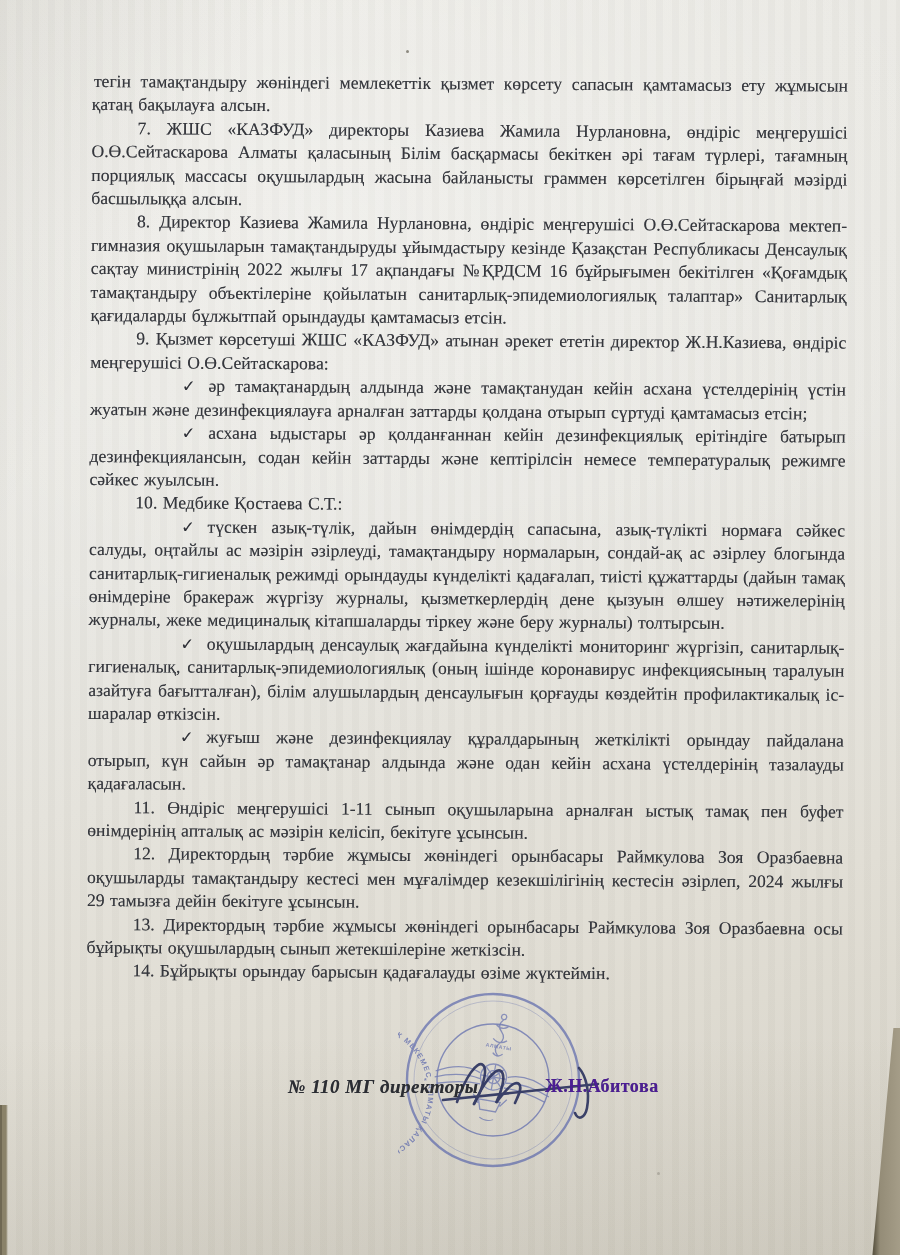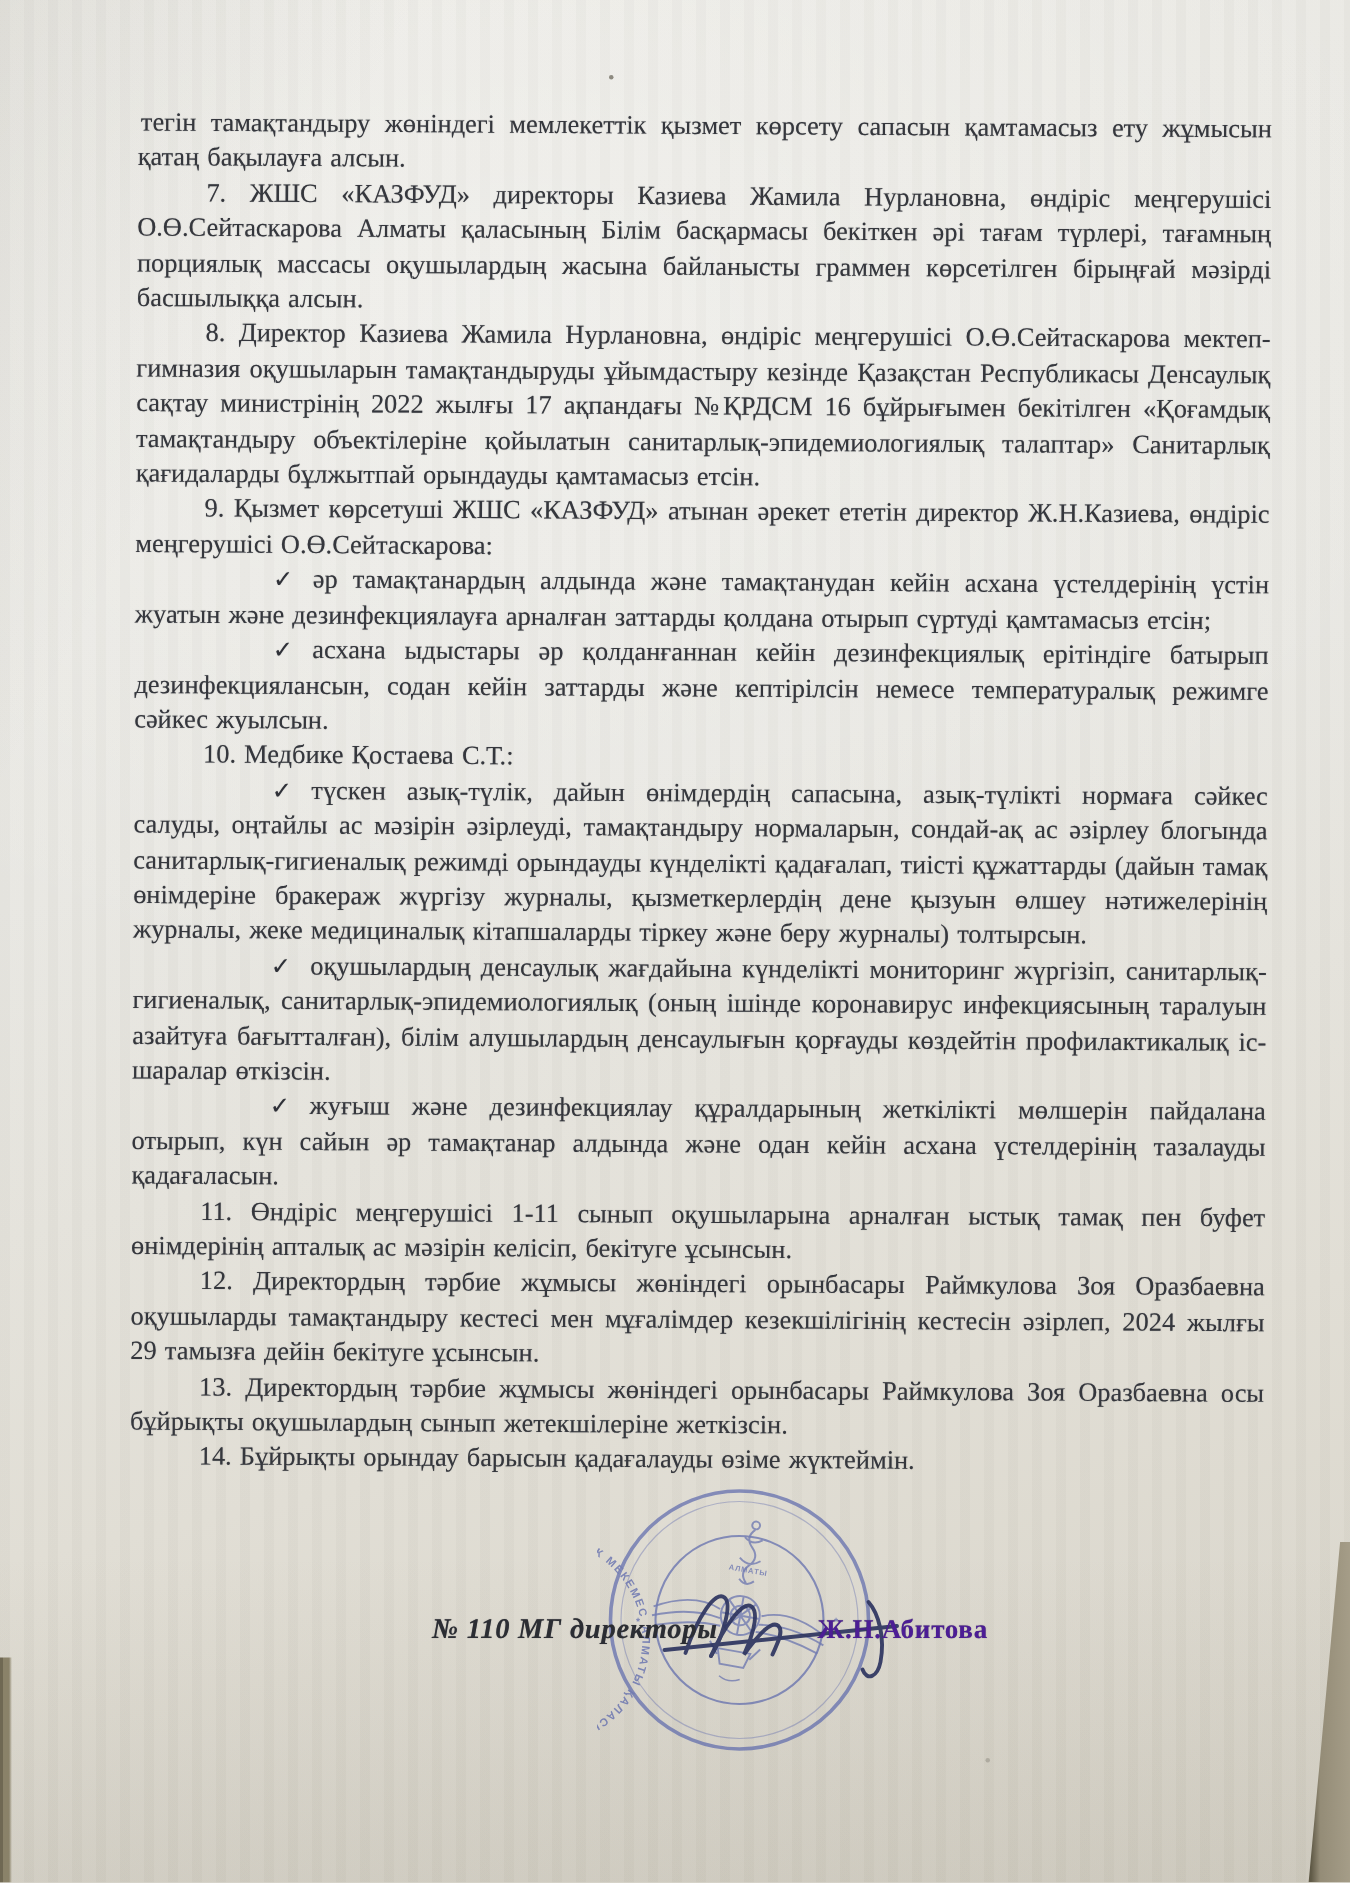--- a/index.html
+++ b/index.html
@@ -80,21 +80,21 @@
 <div class="content">
   <p class="para" style="text-indent:2px">тегін тамақтандыру жөніндегі мемлекеттік қызмет көрсету сапасын қамтамасыз ету жұмысын қатаң бақылауға алсын.</p>
   <p class="para">7. ЖШС «КАЗФУД» директоры Казиева Жамила Нурлановна, өндіріс меңгерушісі О.Ө.Сейтаскарова Алматы қаласының Білім басқармасы бекіткен әрі тағам түрлері, тағамның порциялық массасы оқушылардың жасына байланысты граммен көрсетілген бірыңғай мәзірді басшылыққа алсын.</p>
   <p class="para">8. Директор Казиева Жамила Нурлановна, өндіріс меңгерушісі О.Ө.Сейтаскарова мектеп-гимназия оқушыларын тамақтандыруды ұйымдастыру кезінде Қазақстан Республикасы Денсаулық сақтау министрінің 2022 жылғы 17 ақпандағы №ҚРДСМ 16 бұйрығымен бекітілген «Қоғамдық тамақтандыру объектілеріне қойылатын санитарлық-эпидемиологиялық талаптар» Санитарлық қағидаларды бұлжытпай орындауды қамтамасыз етсін.</p>
   <p class="para">9. Қызмет көрсетуші ЖШС «КАЗФУД» атынан әрекет ететін директор Ж.Н.Казиева, өндіріс меңгерушісі О.Ө.Сейтаскарова:</p>
   <p class="para"><span class="check">✓</span><span>әр тамақтанардың алдында және тамақтанудан кейін асхана үстелдерінің үстін жуатын және дезинфекциялауға арналған заттарды қолдана отырып сүртуді қамтамасыз етсін;</span></p>
   <p class="para"><span class="check">✓</span><span>асхана ыдыстары әр қолданғаннан кейін дезинфекциялық ерітіндіге батырып дезинфекциялансын, содан кейін заттарды және кептірілсін немесе температуралық режимге сәйкес жуылсын.</span></p>
   <p class="para">10. Медбике Қостаева С.Т.:</p>
   <p class="para"><span class="check">✓</span><span>түскен азық-түлік, дайын өнімдердің сапасына, азық-түлікті нормаға сәйкес салуды, оңтайлы ас мәзірін әзірлеуді, тамақтандыру нормаларын, сондай-ақ ас әзірлеу блогында санитарлық-гигиеналық режимді орындауды күнделікті қадағалап, тиісті құжаттарды (дайын тамақ өнімдеріне бракераж жүргізу журналы, қызметкерлердің дене қызуын өлшеу нәтижелерінің журналы, жеке медициналық кітапшаларды тіркеу және беру журналы) толтырсын.</span></p>
   <p class="para"><span class="check">✓</span><span>оқушылардың денсаулық жағдайына күнделікті мониторинг жүргізіп, санитарлық-гигиеналық, санитарлық-эпидемиологиялық (оның ішінде коронавирус инфекциясының таралуын азайтуға бағытталған), білім алушылардың денсаулығын қорғауды көздейтін профилактикалық іс-шаралар өткізсін.</span></p>
-  <p class="para"><span class="check">✓</span><span>жуғыш және дезинфекциялау құралдарының жеткілікті мөлшерін пайдалана отырып, күн сайын әр тамақтанар алдында және одан кейін асхана үстелдерінің тазалауды қадағаласын.</span></p>
+  <p class="para"><span class="check">✓</span><span>жуғыш және дезинфекциялау құралдарының жеткілікті орындау пайдалана отырып, күн сайын әр тамақтанар алдында және одан кейін асхана үстелдерінің тазалауды қадағаласын.</span></p>
   <p class="para">11.  Өндіріс меңгерушісі 1-11 сынып оқушыларына арналған ыстық тамақ пен буфет өнімдерінің апталық ас мәзірін келісіп, бекітуге ұсынсын.</p>
   <p class="para">12. Директордың тәрбие жұмысы жөніндегі орынбасары Раймкулова Зоя Оразбаевна оқушыларды тамақтандыру кестесі мен мұғалімдер кезекшілігінің кестесін әзірлеп, 2024 жылғы 29 тамызға дейін бекітуге ұсынсын.</p>
   <p class="para">13. Директордың тәрбие жұмысы жөніндегі орынбасары Раймкулова Зоя Оразбаевна осы бұйрықты оқушылардың сынып жетекшілеріне жеткізсін.</p>
   <p class="para">14. Бұйрықты орындау барысын қадағалауды өзіме жүктеймін.</p>
 </div>
 
 <div class="sig-row">
 
   <svg class="stamp-svg" width="190" height="190" viewBox="0 0 190 190">
     <g stroke="#5663ab" fill="none" opacity="0.85">

